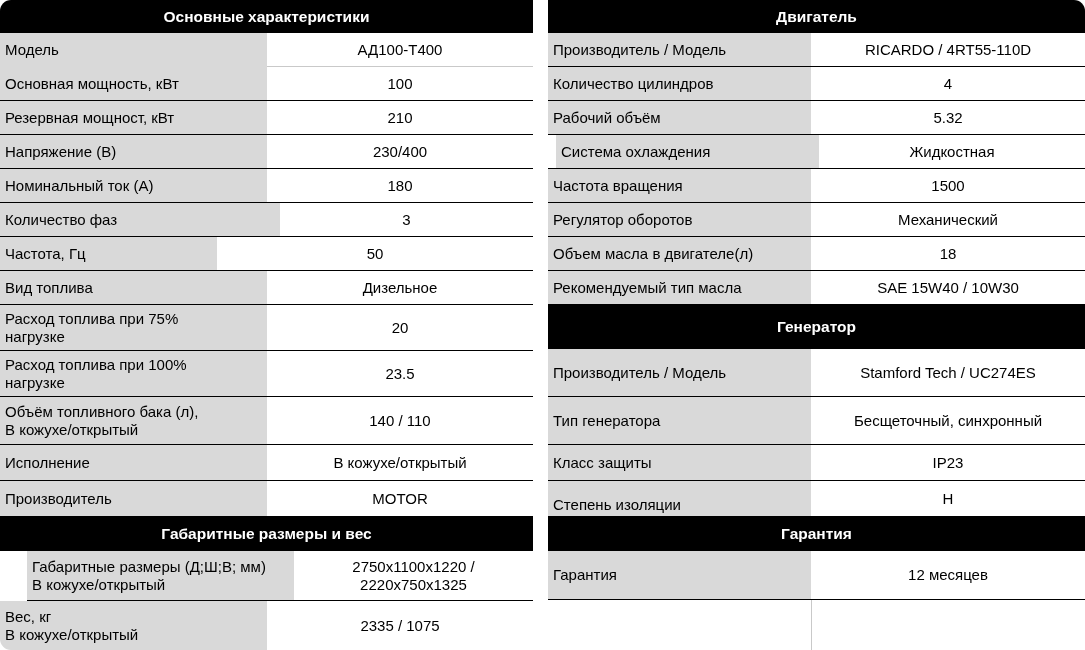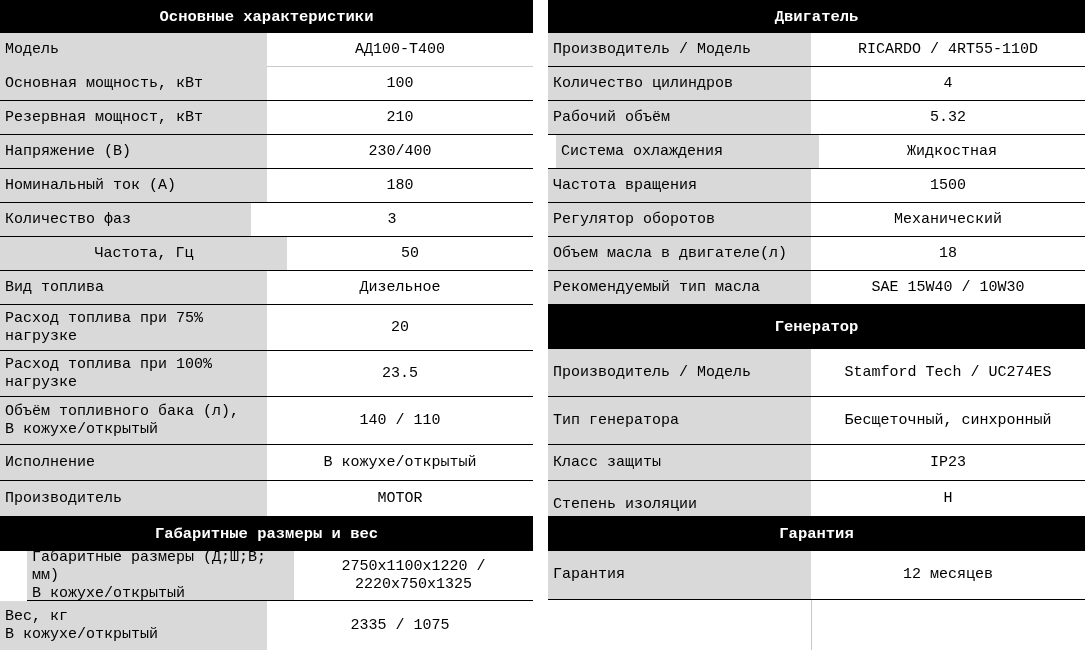--- a/index.html
+++ b/index.html
@@ -2,23 +2,24 @@
 <html style="--header-bg: #000000; --header-text: #ffffff; --label-bg: #d9d9d9; --border: #000000; --light-divider: #c9c9c9;"><head>
 <meta charset="utf-8">
 <title>Spec Sheet</title>
 <style>
   html, body { margin: 0; padding: 0; background: #ffffff; }
   .page {
     position: relative;
     width: 1085px;
     height: 650px;
     background: #ffffff;
-    font-family: Liberation Mono, monospace;
+    font-family: Liberation Sans, sans-serif;
     color: #000000;
     overflow: hidden;
+    border-radius: 11px;
   }
   .col { position: absolute; top: 0; }
   .col-left  { left: 0;    width: 533px; }
   .col-right { left: 548px; width: 537px; }
 
   .sec-header {
     background: var(--header-bg, #000);
     color: var(--header-text, #fff);
     font-weight: bold;
     font-size: 15.5px;
@@ -103,29 +104,29 @@
       </div>
       <div class="row" style="height: 34px;">
         <div class="cell label" style="width: 267px;">
           <span>Номинальный ток (А)</span>
         </div>
         <div class="cell value">
           <span>180</span>
         </div>
       </div>
       <div class="row" style="height: 34px;">
-        <div class="cell label" style="width: 251px;">
+        <div class="cell label" style="width: 280px;">
           <span>Количество фаз</span>
         </div>
         <div class="cell value">
           <span>3</span>
         </div>
       </div>
       <div class="row" style="height: 34px;">
-        <div class="cell label" style="width: 287px; justify-content: center;">
+        <div class="cell label" style="width: 217px;">
           <span>Частота, Гц</span>
         </div>
         <div class="cell value">
           <span>50</span>
         </div>
       </div>
       <div class="row" style="height: 34px;">
         <div class="cell label" style="width: 267px;">
           <span>Вид топлива</span>
         </div>

